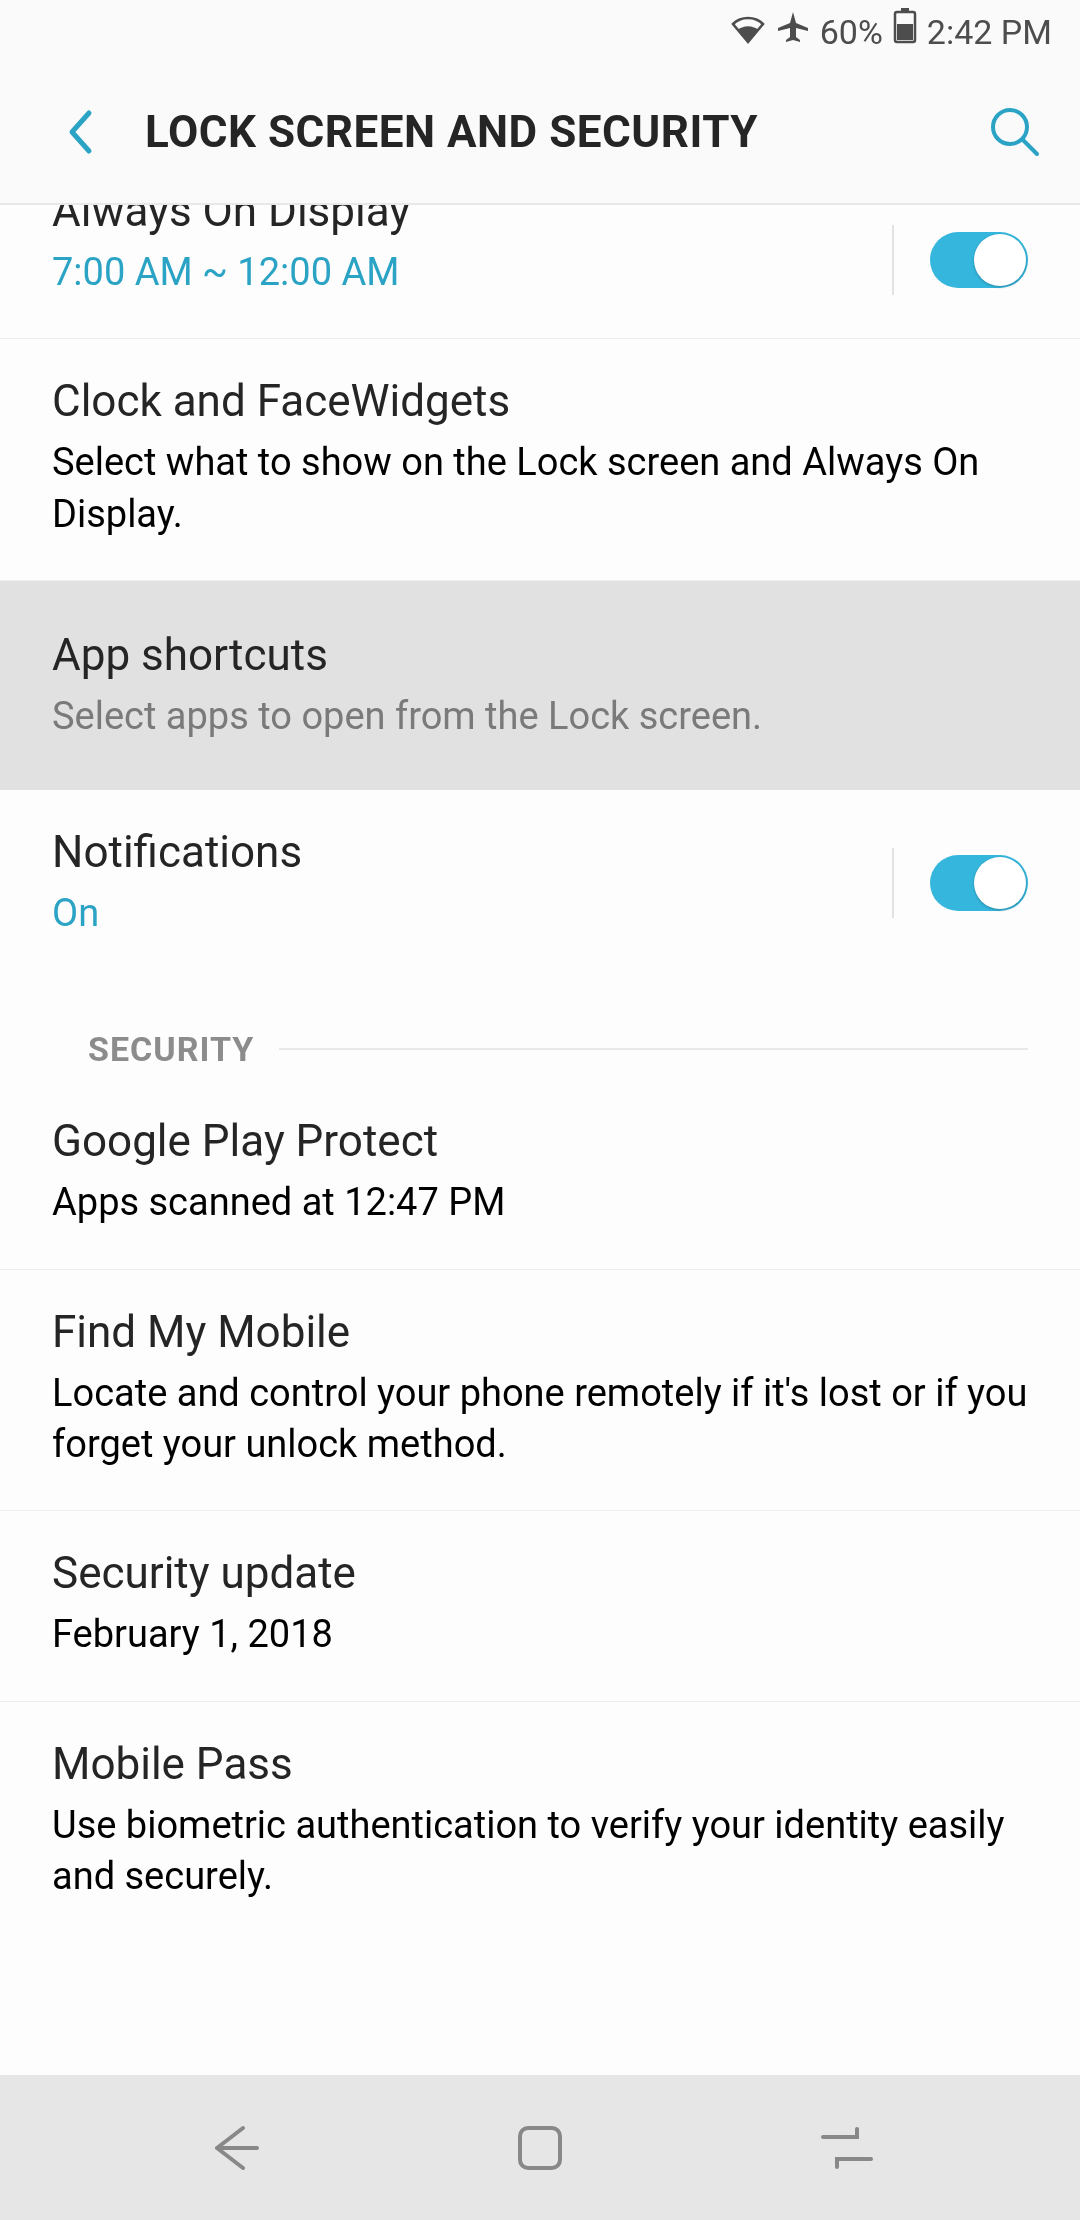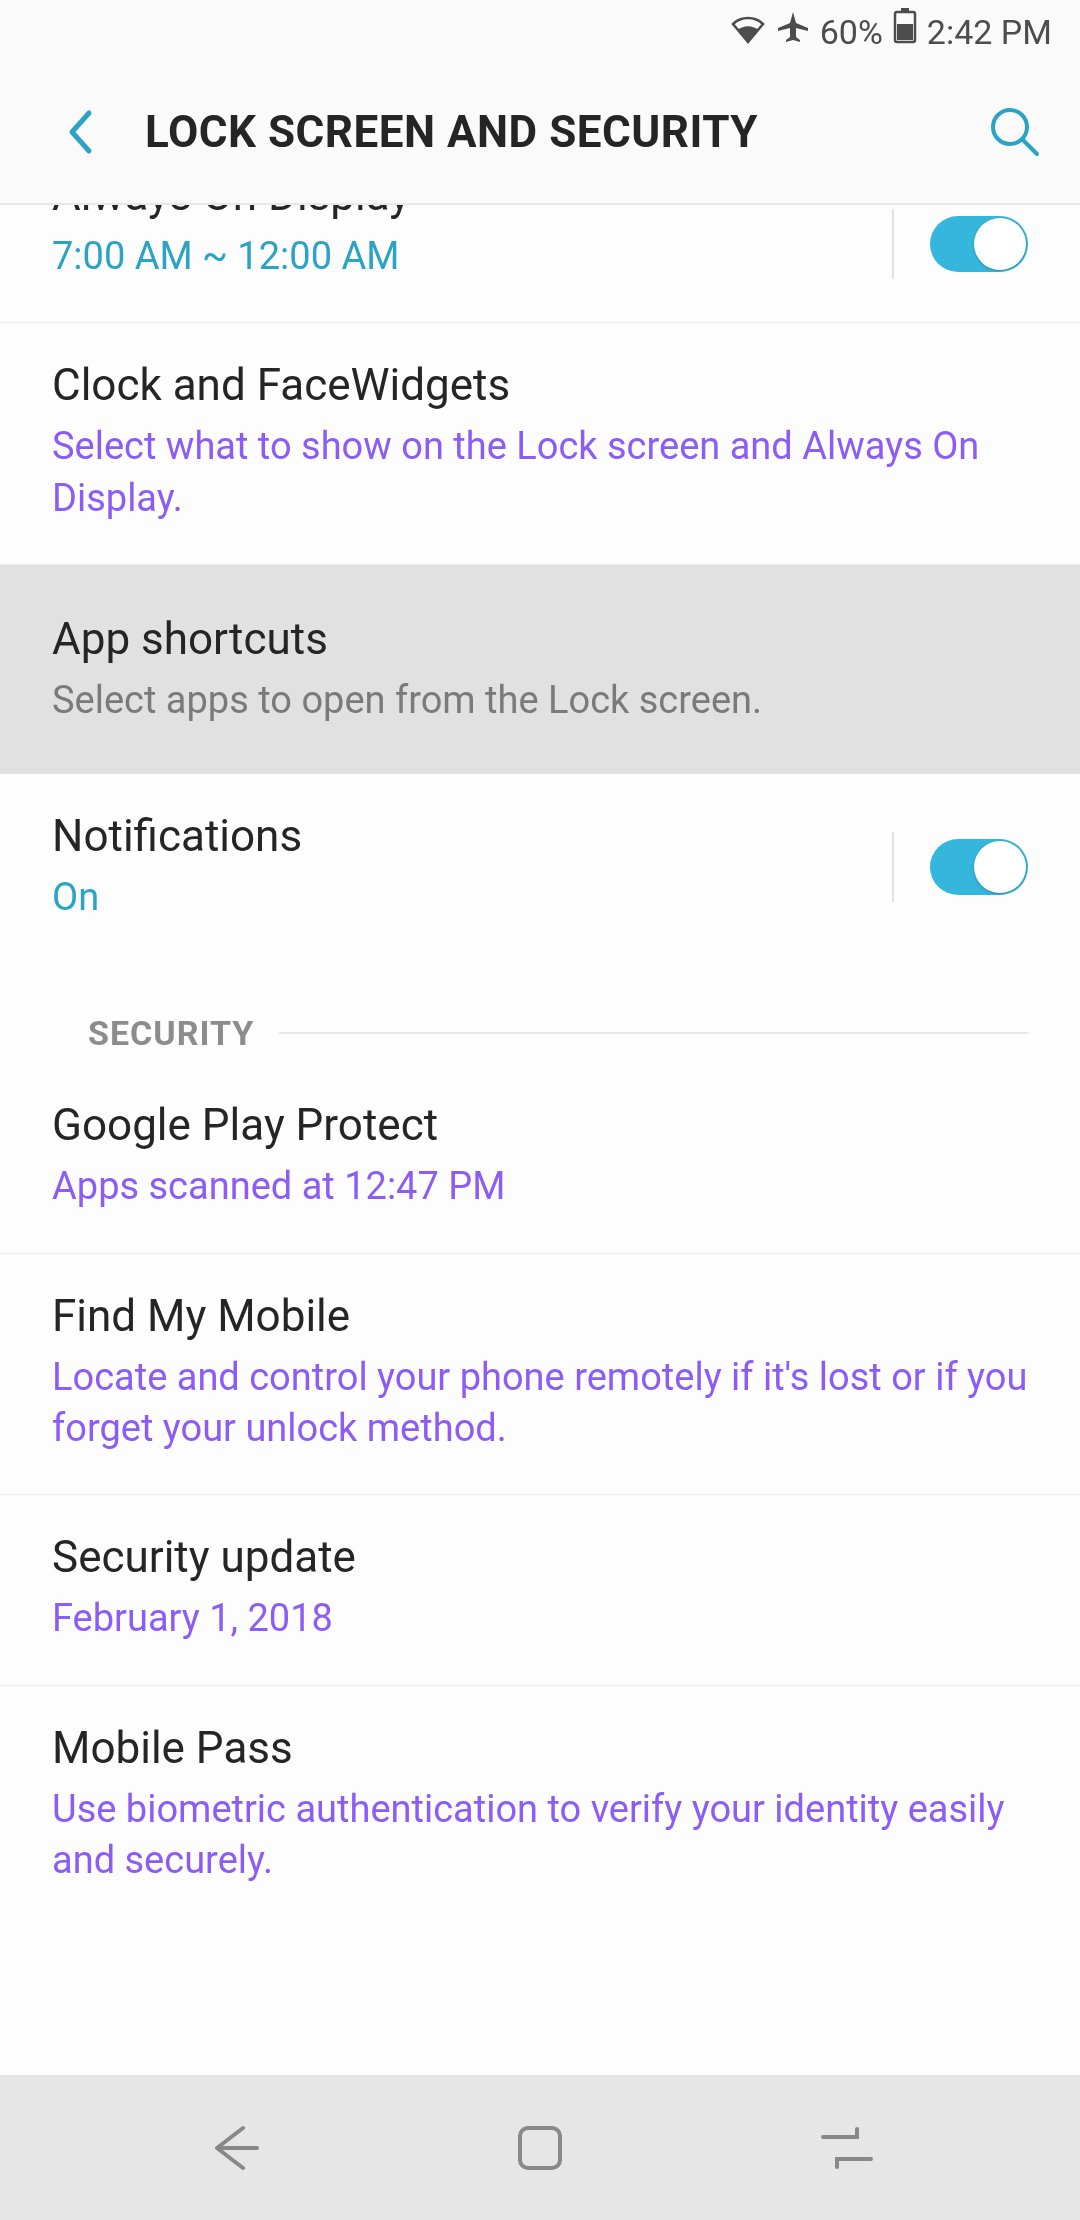--- a/index.html
+++ b/index.html
@@ -73,21 +73,21 @@
     background:#fdfdfd;
   }
   .row-text { flex:1; }
   .row-title {
     font-size: 44px;
     color: #252525;
     margin-bottom: 10px;
   }
   .row-sub {
     font-size: 38px;
-    color: #8b5cf6;
+    color: #000000;
     line-height: 1.35;
   }
   .row-sub.teal { color: #2aa3c5; }
   .toggle-wrap {
     display:flex;
     align-items:center;
   }
   .toggle-sep {
     width:2px;
     height:70px;
@@ -107,21 +107,21 @@
     right:2px;
     top:2px;
     width:52px;
     height:52px;
     border-radius:50%;
     background:#fff;
     box-shadow: 0 1px 3px rgba(0,0,0,0.25);
   }
   
   .row.always-on {
-    padding-top: 0;
+    padding-top: 16px;
     padding-bottom: 40px;
   }
   .row.always-on .row-title {
     margin-top: -36px;
     overflow:hidden;
     white-space:nowrap;
   }
   
   .row.highlight {
     background:#e1e1e1;

